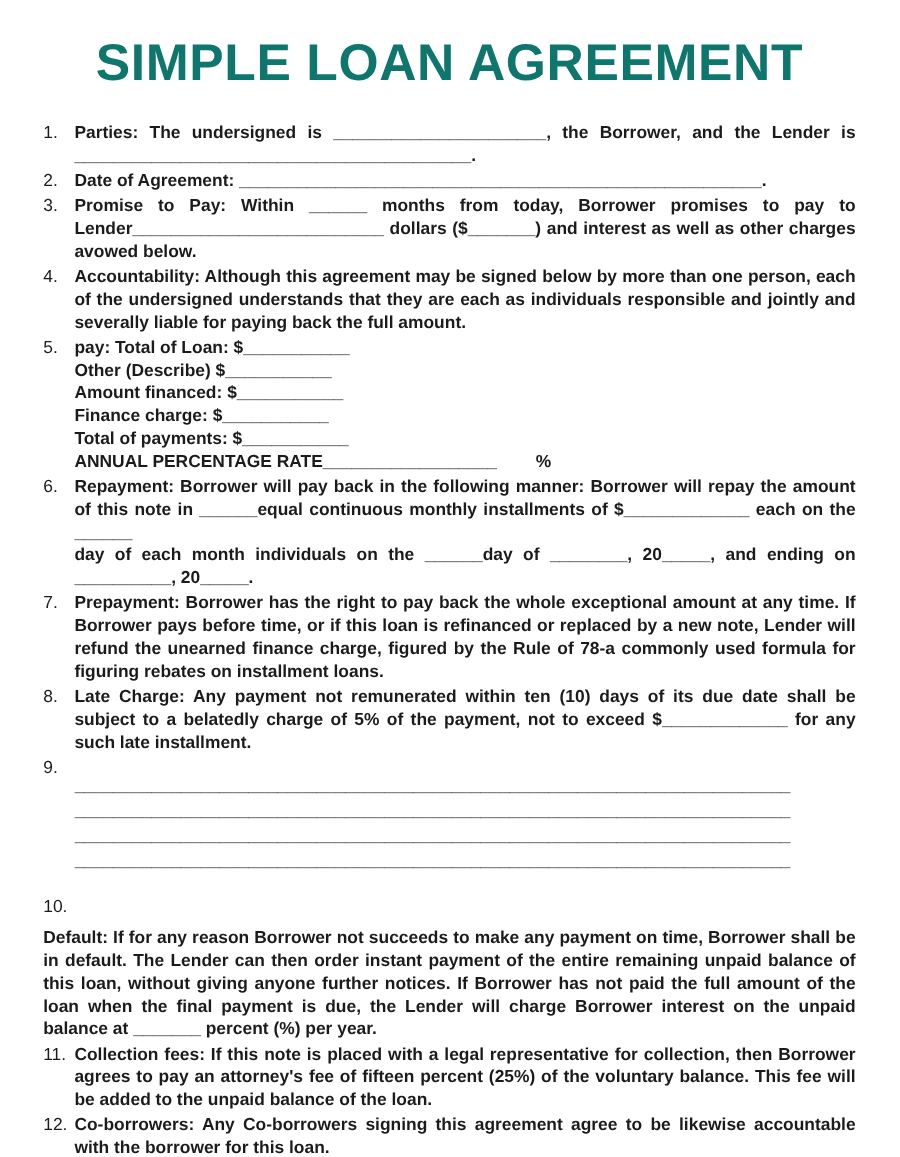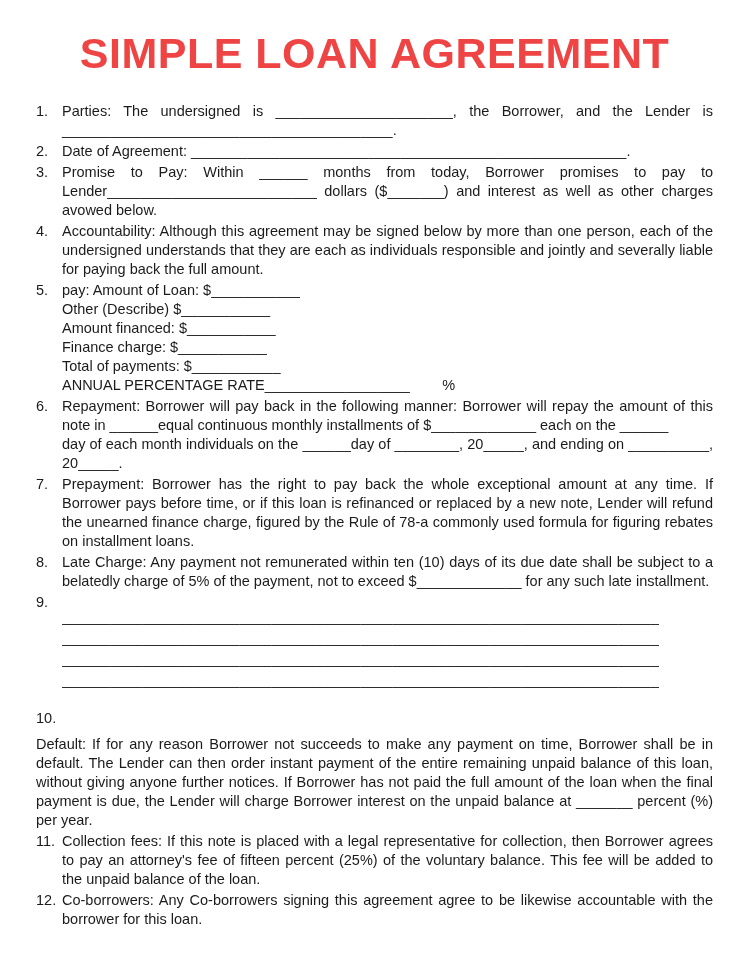--- a/index.html
+++ b/index.html
@@ -17,35 +17,36 @@
     font-size: 14.5px;
     line-height: 19px;
     color: #1b1b1b;
   }
   .doc-title {
     font-family: "Liberation Sans", sans-serif;
     font-size: 43px;
     line-height: 50px;
     font-weight: 700;
     letter-spacing: 0.5px;
-    color: #ef4444;
+    color: #0f766e;
     text-align: center;
     margin: 4px 0 24px 0;
   }
   .item {
     display: flex;
     margin-bottom: 2px;
   }
   .num {
     flex: 0 0 26px;
     width: 26px;
   }
   .content {
     flex: 1;
     min-width: 0;
+    font-weight: bold;
   }
   .para {
     text-align: justify;
   }
   .para + .para {
     margin-top: 0;
   }
   .line {
     white-space: pre-wrap;
   }
@@ -94,21 +95,21 @@
   <div class="item">
     <div class="num">4.</div>
     <div class="content">
       <div class="para">Accountability: Although this agreement may be signed below by more than one person, each of the undersigned understands that they are each as individuals responsible and jointly and severally liable for paying back the full amount.</div>
     </div>
   </div>
 
   <div class="item">
     <div class="num">5.</div>
     <div class="content">
-      <div class="line">pay: Amount of Loan: $___________</div>
+      <div class="line">pay: Total of Loan: $___________</div>
       <div class="line">Other (Describe) $___________</div>
       <div class="line">Amount financed: $___________</div>
       <div class="line">Finance charge: $___________</div>
       <div class="line">Total of payments: $___________</div>
       <div class="line">ANNUAL PERCENTAGE RATE__________________        %</div>
     </div>
   </div>
 
   <div class="item">
     <div class="num">6.</div>

